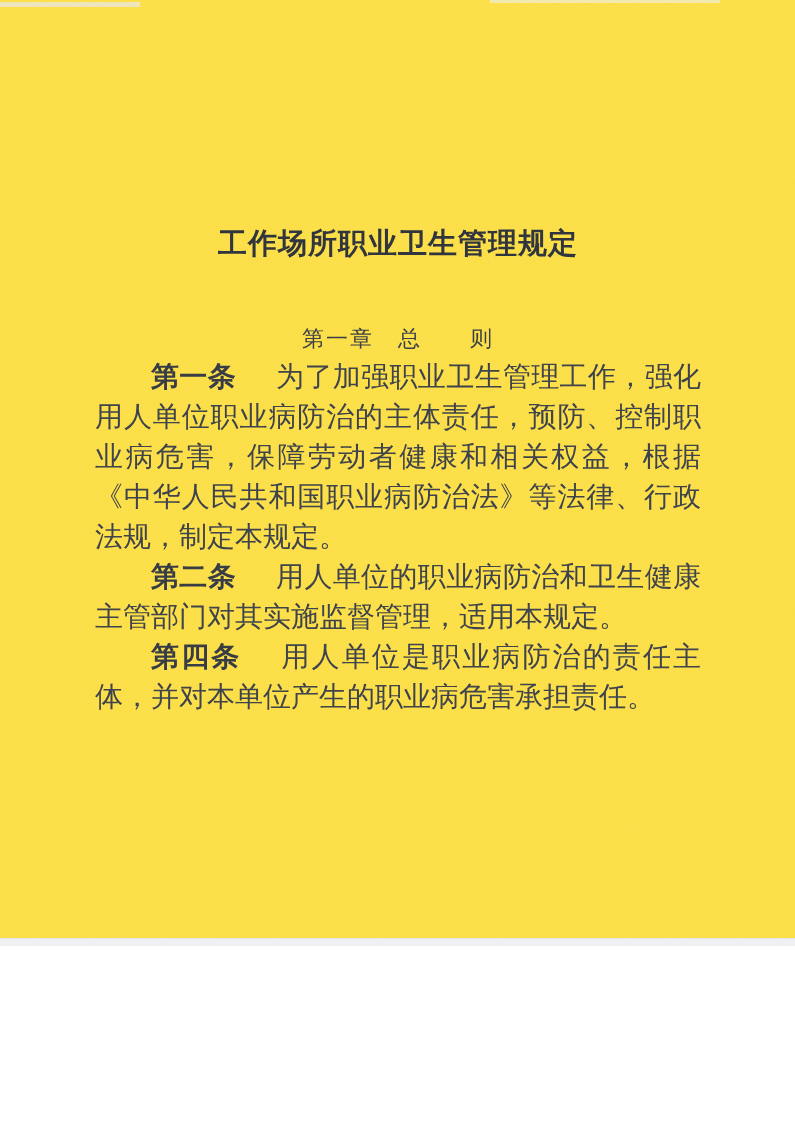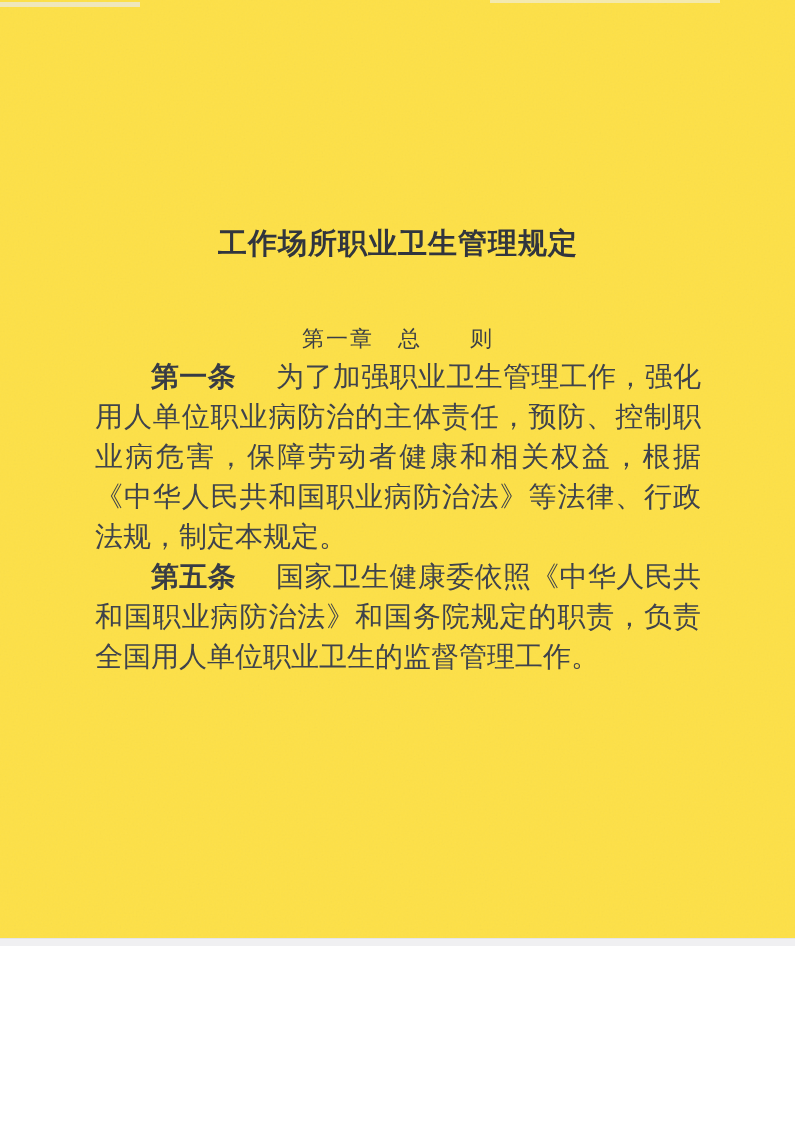--- a/index.html
+++ b/index.html
@@ -123,20 +123,21 @@
 
   <div class="artifact tl"></div>
   <div class="artifact tr"></div>
 
   <h1 class="doc-title">工作场所职业卫生管理规定</h1>
 
   <h2 class="chapter">第一章　总　　则</h2>
 
   <div class="doc-body">
     <p><b class="term">第一条</b><span>为了加强职业卫生管理工作，强化用人单位职业病防治的主体责任，预防、控制职业病危害，保障劳动者健康和相关权益，根据《中华人民共和国职业病防治法》等法律、行政法规，制定本规定。</span></p>
-    <p><b class="term">第五条</b><span>国家卫生健康委依照《中华人民共和国职业病防治法》和国务院规定的职责，负责全国用人单位职业卫生的监督管理工作。</span></p>
+    <p><b class="term">第二条</b><span>用人单位的职业病防治和卫生健康主管部门对其实施监督管理，适用本规定。</span></p>
+    <p><b class="term">第四条</b><span>用人单位是职业病防治的责任主体，并对本单位产生的职业病危害承担责任。</span></p>
   </div>
 
   <div class="pagenum">— 2 —</div>
 
   <div class="scan-edge"></div>
 
 </div>
 
 </body></html>

